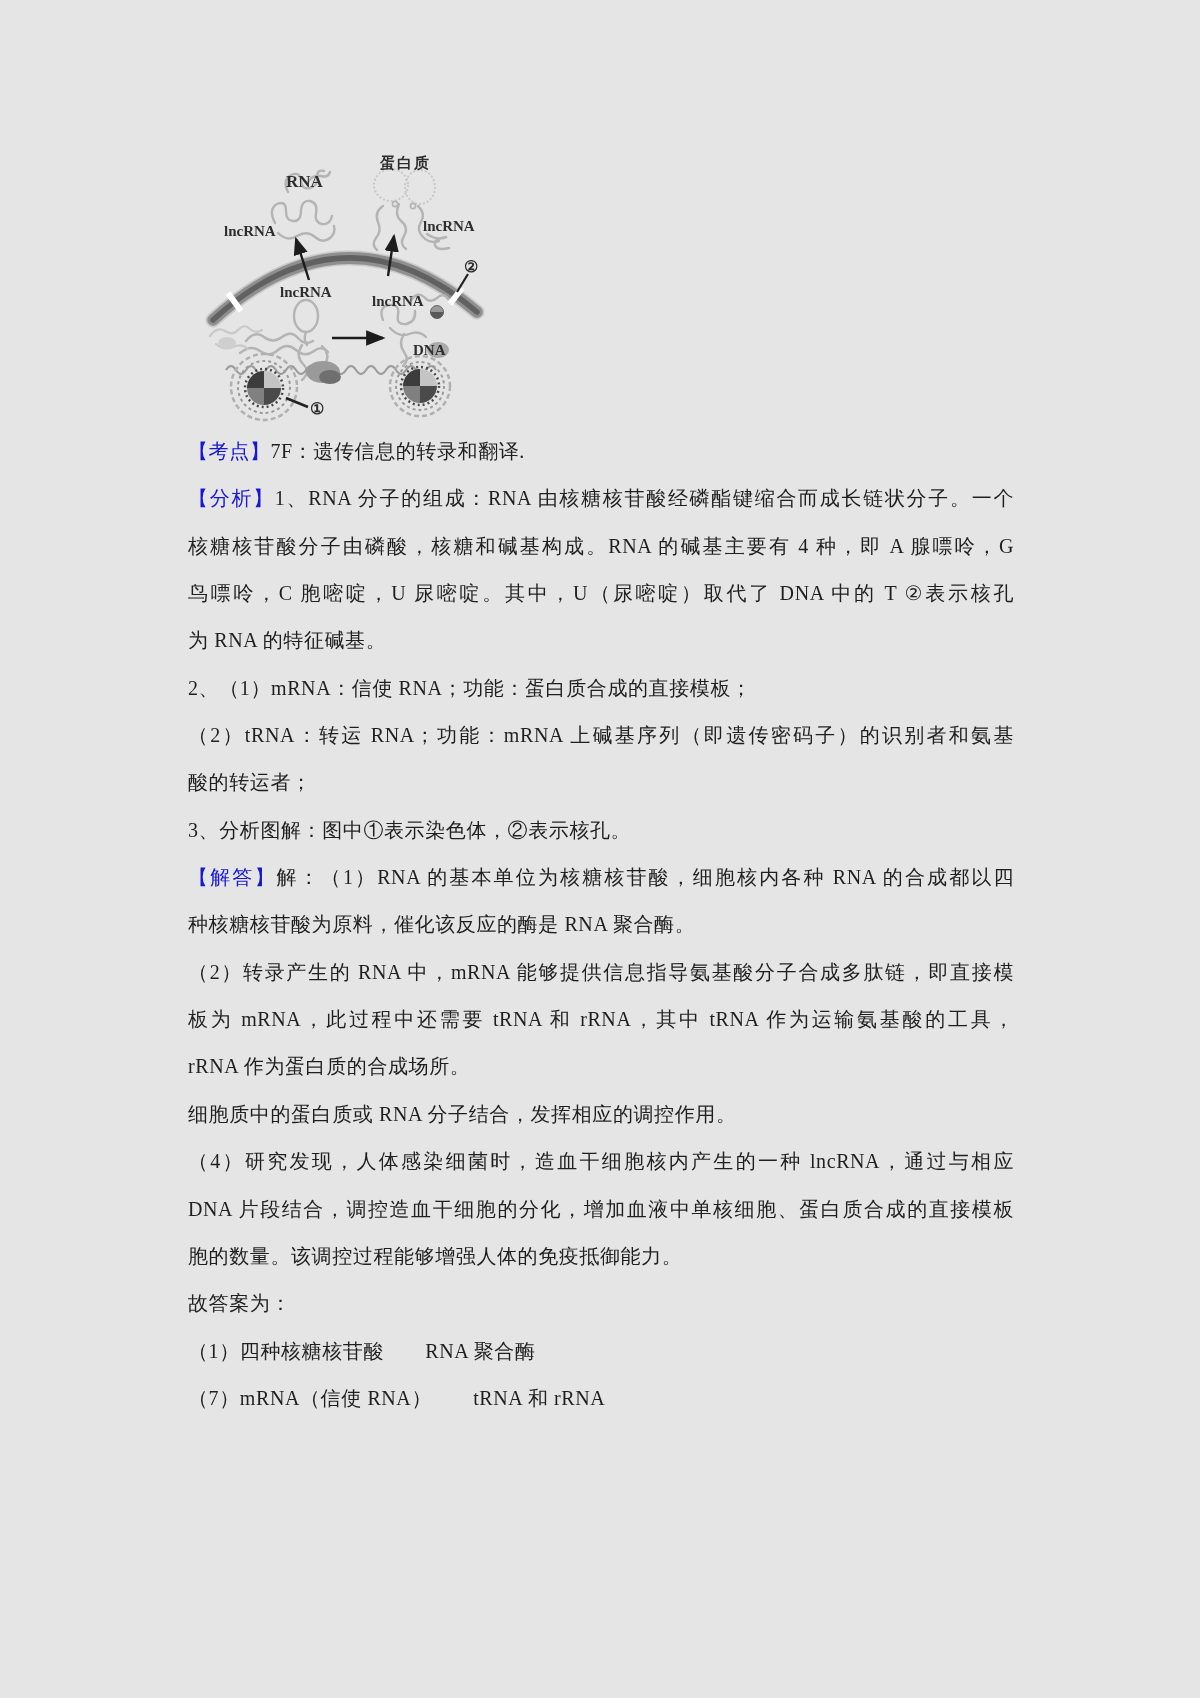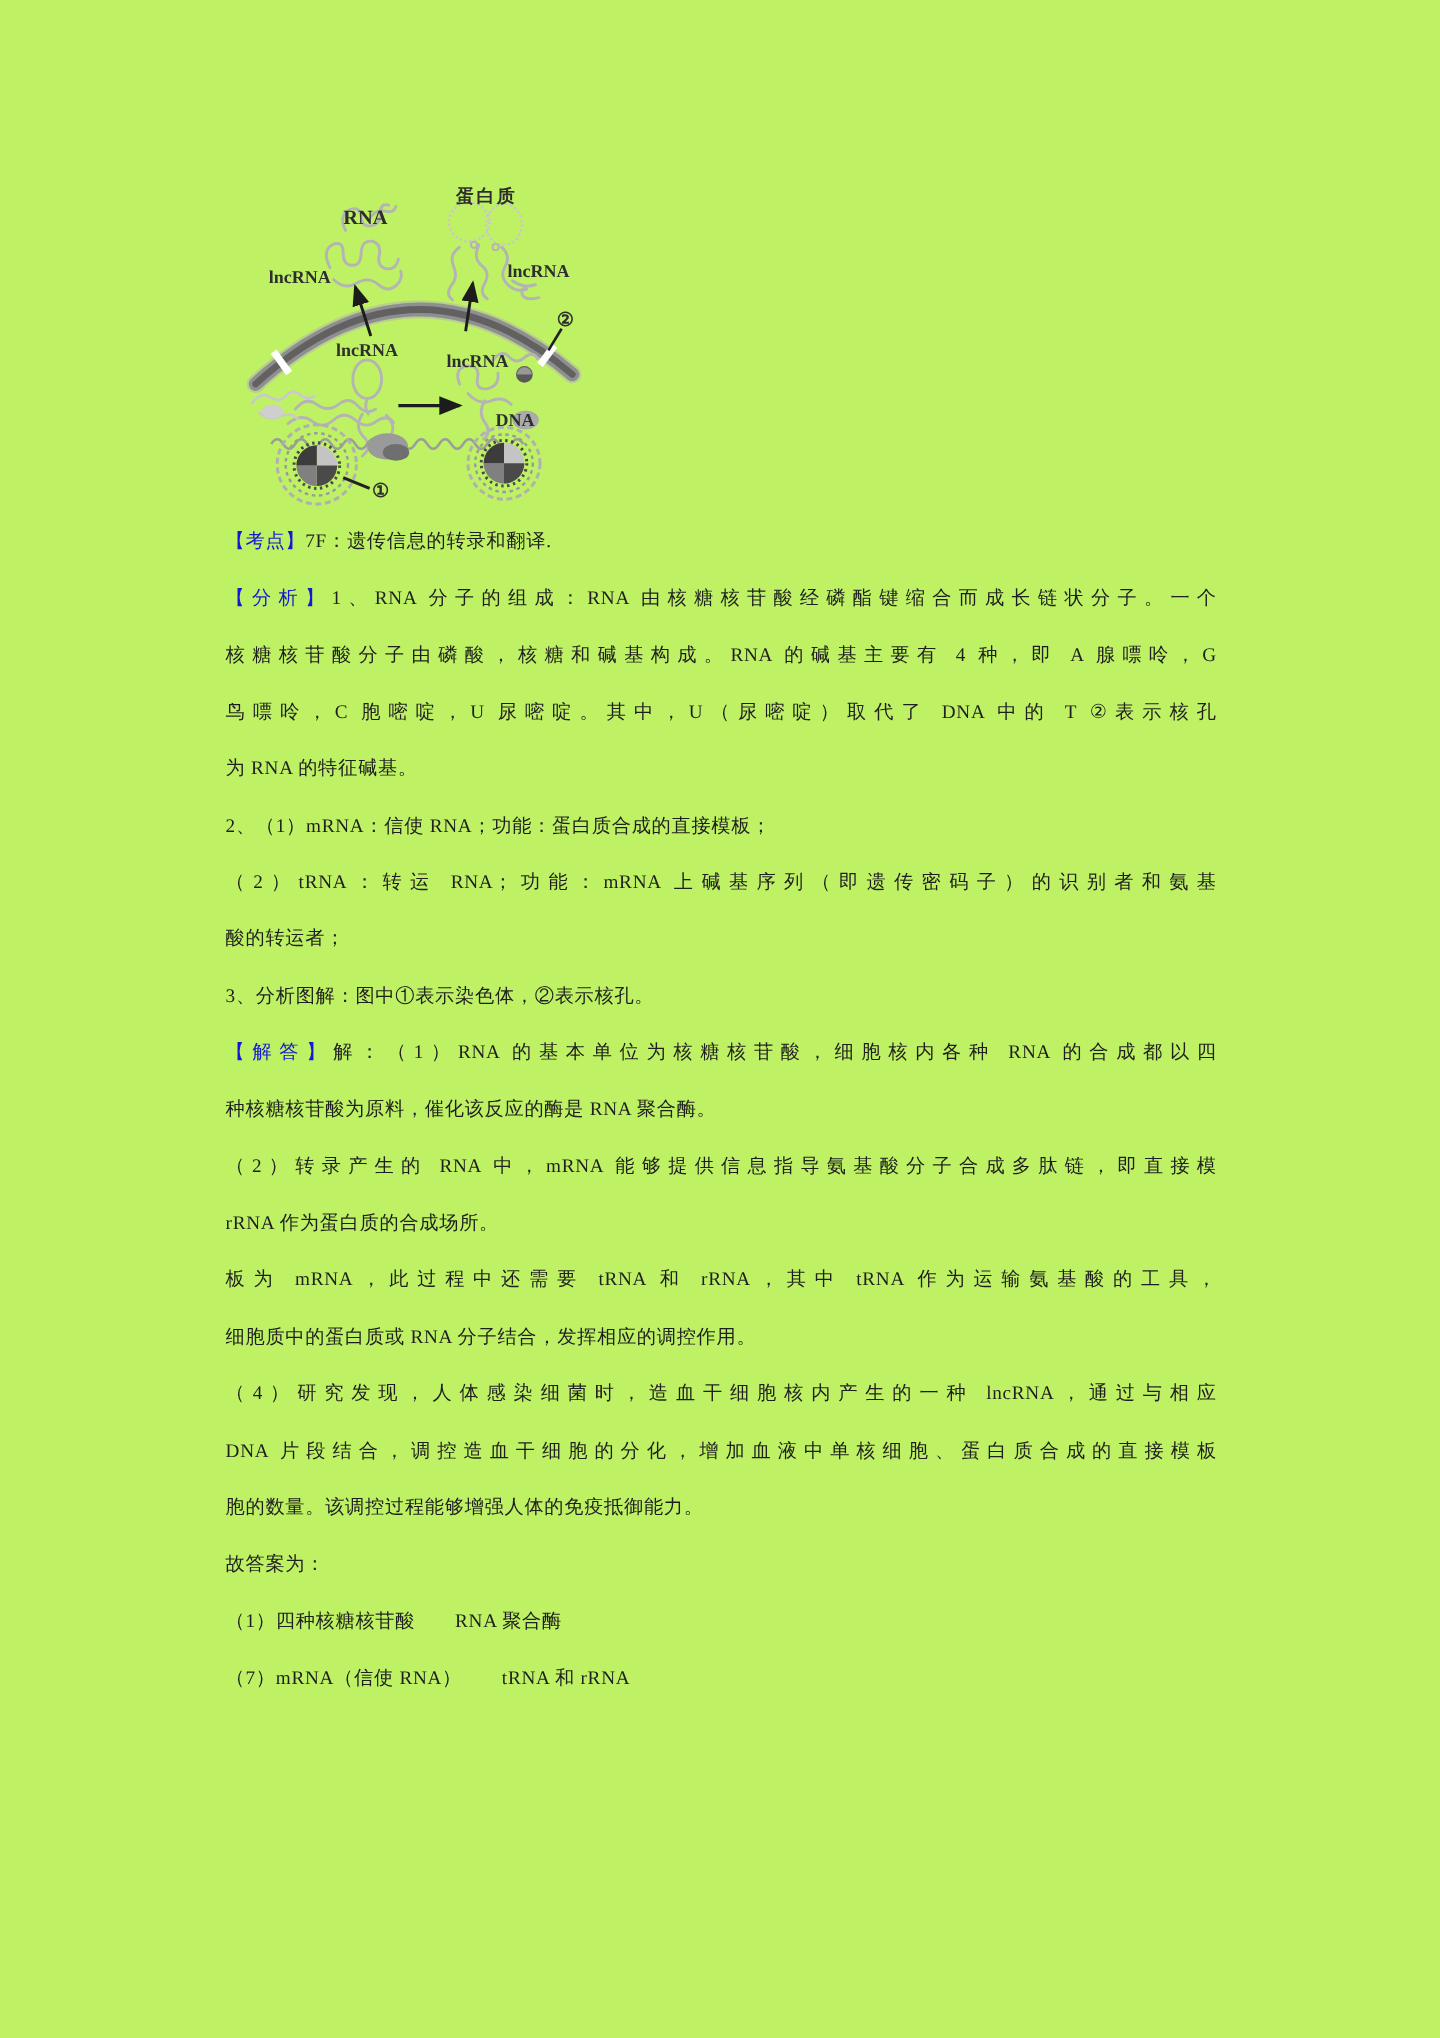--- a/index.html
+++ b/index.html
@@ -1,22 +1,22 @@
 <!DOCTYPE html>
 <html><head>
 <meta charset="utf-8">
 <style>
   html,body{margin:0;padding:0;background:#ffffff;}
-  .page{position:relative;width:1200px;height:1698px;background:#bef264;overflow:hidden;
+  .page{position:relative;width:1200px;height:1698px;background:#e5e5e5;overflow:hidden;
         font-family:"Liberation Serif","DejaVu Serif",serif;color:#1f1f1f;}
   .figure{position:absolute;left:180px;top:140px;width:305px;height:290px;}
   .figure svg{display:block;width:100%;height:100%;}
   .figure text{font-family:"Liberation Serif","DejaVu Serif",serif;font-weight:bold;fill:#2e2e2e;}
   .doc{position:absolute;left:188px;top:428px;width:826px;}
-  .line{height:47.35px;line-height:47.35px;font-size:16px;letter-spacing:0.6px;white-space:nowrap;}
+  .line{height:47.35px;line-height:47.35px;font-size:20px;letter-spacing:0.6px;white-space:nowrap;}
   .line.j{text-align:justify;text-align-last:justify;white-space:normal;word-break:break-all;}
   .blue{color:#1717d6;}
 </style>
 </head>
 <body>
 
 <div class="page">
 
   <div class="figure">
     <svg viewBox="0 0 305 290" xmlns="http://www.w3.org/2000/svg">
@@ -130,22 +130,22 @@
       <div class="line j"><span>核糖核苷酸分子由磷酸，核糖和碱基构成。RNA 的碱基主要有 4 种，即 A 腺嘌呤，G</span></div>
       <div class="line j"><span>鸟嘌呤，C 胞嘧啶，U 尿嘧啶。其中，U（尿嘧啶）取代了 DNA 中的 T ②表示核孔</span></div>
       <div class="line"><span>为 RNA 的特征碱基。</span></div>
       <div class="line"><span>2、（1）mRNA：信使 RNA；功能：蛋白质合成的直接模板；</span></div>
       <div class="line j"><span>（2）tRNA：转运 RNA；功能：mRNA 上碱基序列（即遗传密码子）的识别者和氨基</span></div>
       <div class="line"><span>酸的转运者；</span></div>
       <div class="line"><span>3、分析图解：图中①表示染色体，②表示核孔。</span></div>
       <div class="line j"><span class="blue">【解答】</span><span>解：（1）RNA 的基本单位为核糖核苷酸，细胞核内各种 RNA 的合成都以四</span></div>
       <div class="line"><span>种核糖核苷酸为原料，催化该反应的酶是 RNA 聚合酶。</span></div>
       <div class="line j"><span>（2）转录产生的 RNA 中，mRNA 能够提供信息指导氨基酸分子合成多肽链，即直接模</span></div>
+      <div class="line j"><span>板为 mRNA，此过程中还需要 tRNA 和 rRNA，其中 tRNA 作为运输氨基酸的工具，</span></div>
       <div class="line"><span>rRNA 作为蛋白质的合成场所。</span></div>
-      <div class="line j"><span>板为 mRNA，此过程中还需要 tRNA 和 rRNA，其中 tRNA 作为运输氨基酸的工具，</span></div>
       <div class="line"><span>细胞质中的蛋白质或 RNA 分子结合，发挥相应的调控作用。</span></div>
       <div class="line j"><span>（4）研究发现，人体感染细菌时，造血干细胞核内产生的一种 lncRNA，通过与相应</span></div>
       <div class="line j"><span>DNA 片段结合，调控造血干细胞的分化，增加血液中单核细胞、蛋白质合成的直接模板</span></div>
       <div class="line"><span>胞的数量。该调控过程能够增强人体的免疫抵御能力。</span></div>
       <div class="line"><span>故答案为：</span></div>
       <div class="line"><span>（1）四种核糖核苷酸　　RNA 聚合酶</span></div>
       <div class="line"><span>（7）mRNA（信使 RNA）　　tRNA 和 rRNA</span></div>
     </div>
 
 </div>

